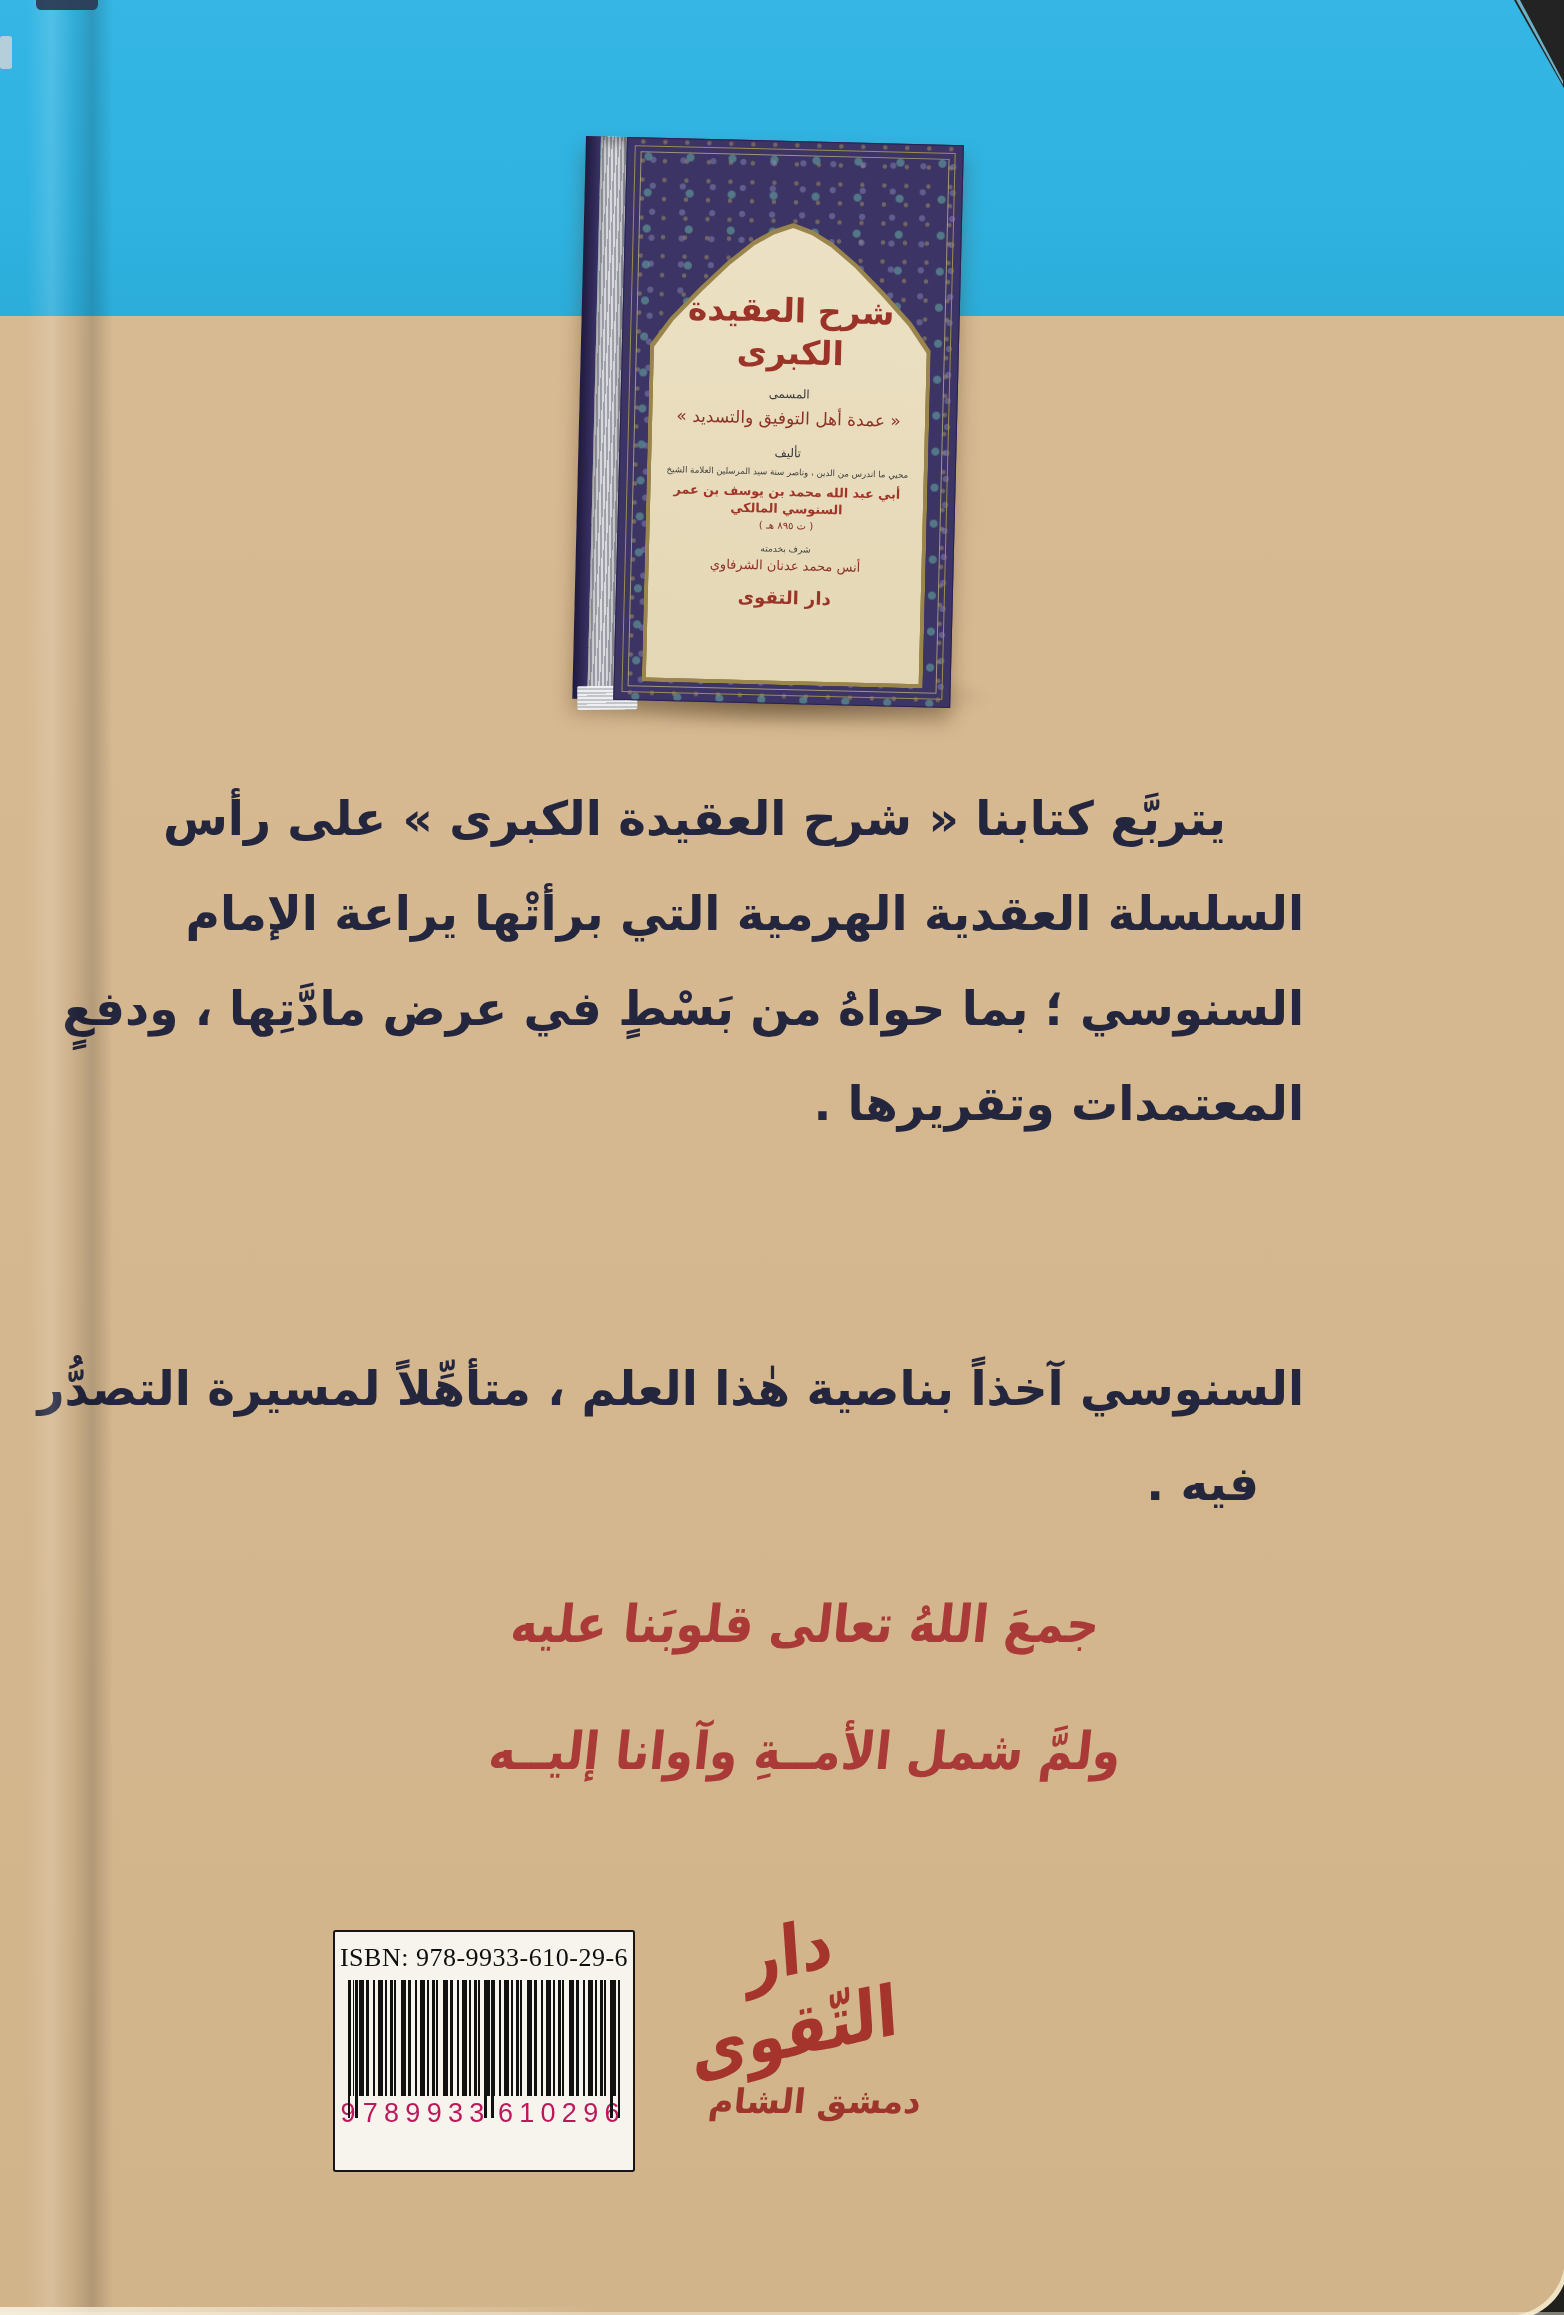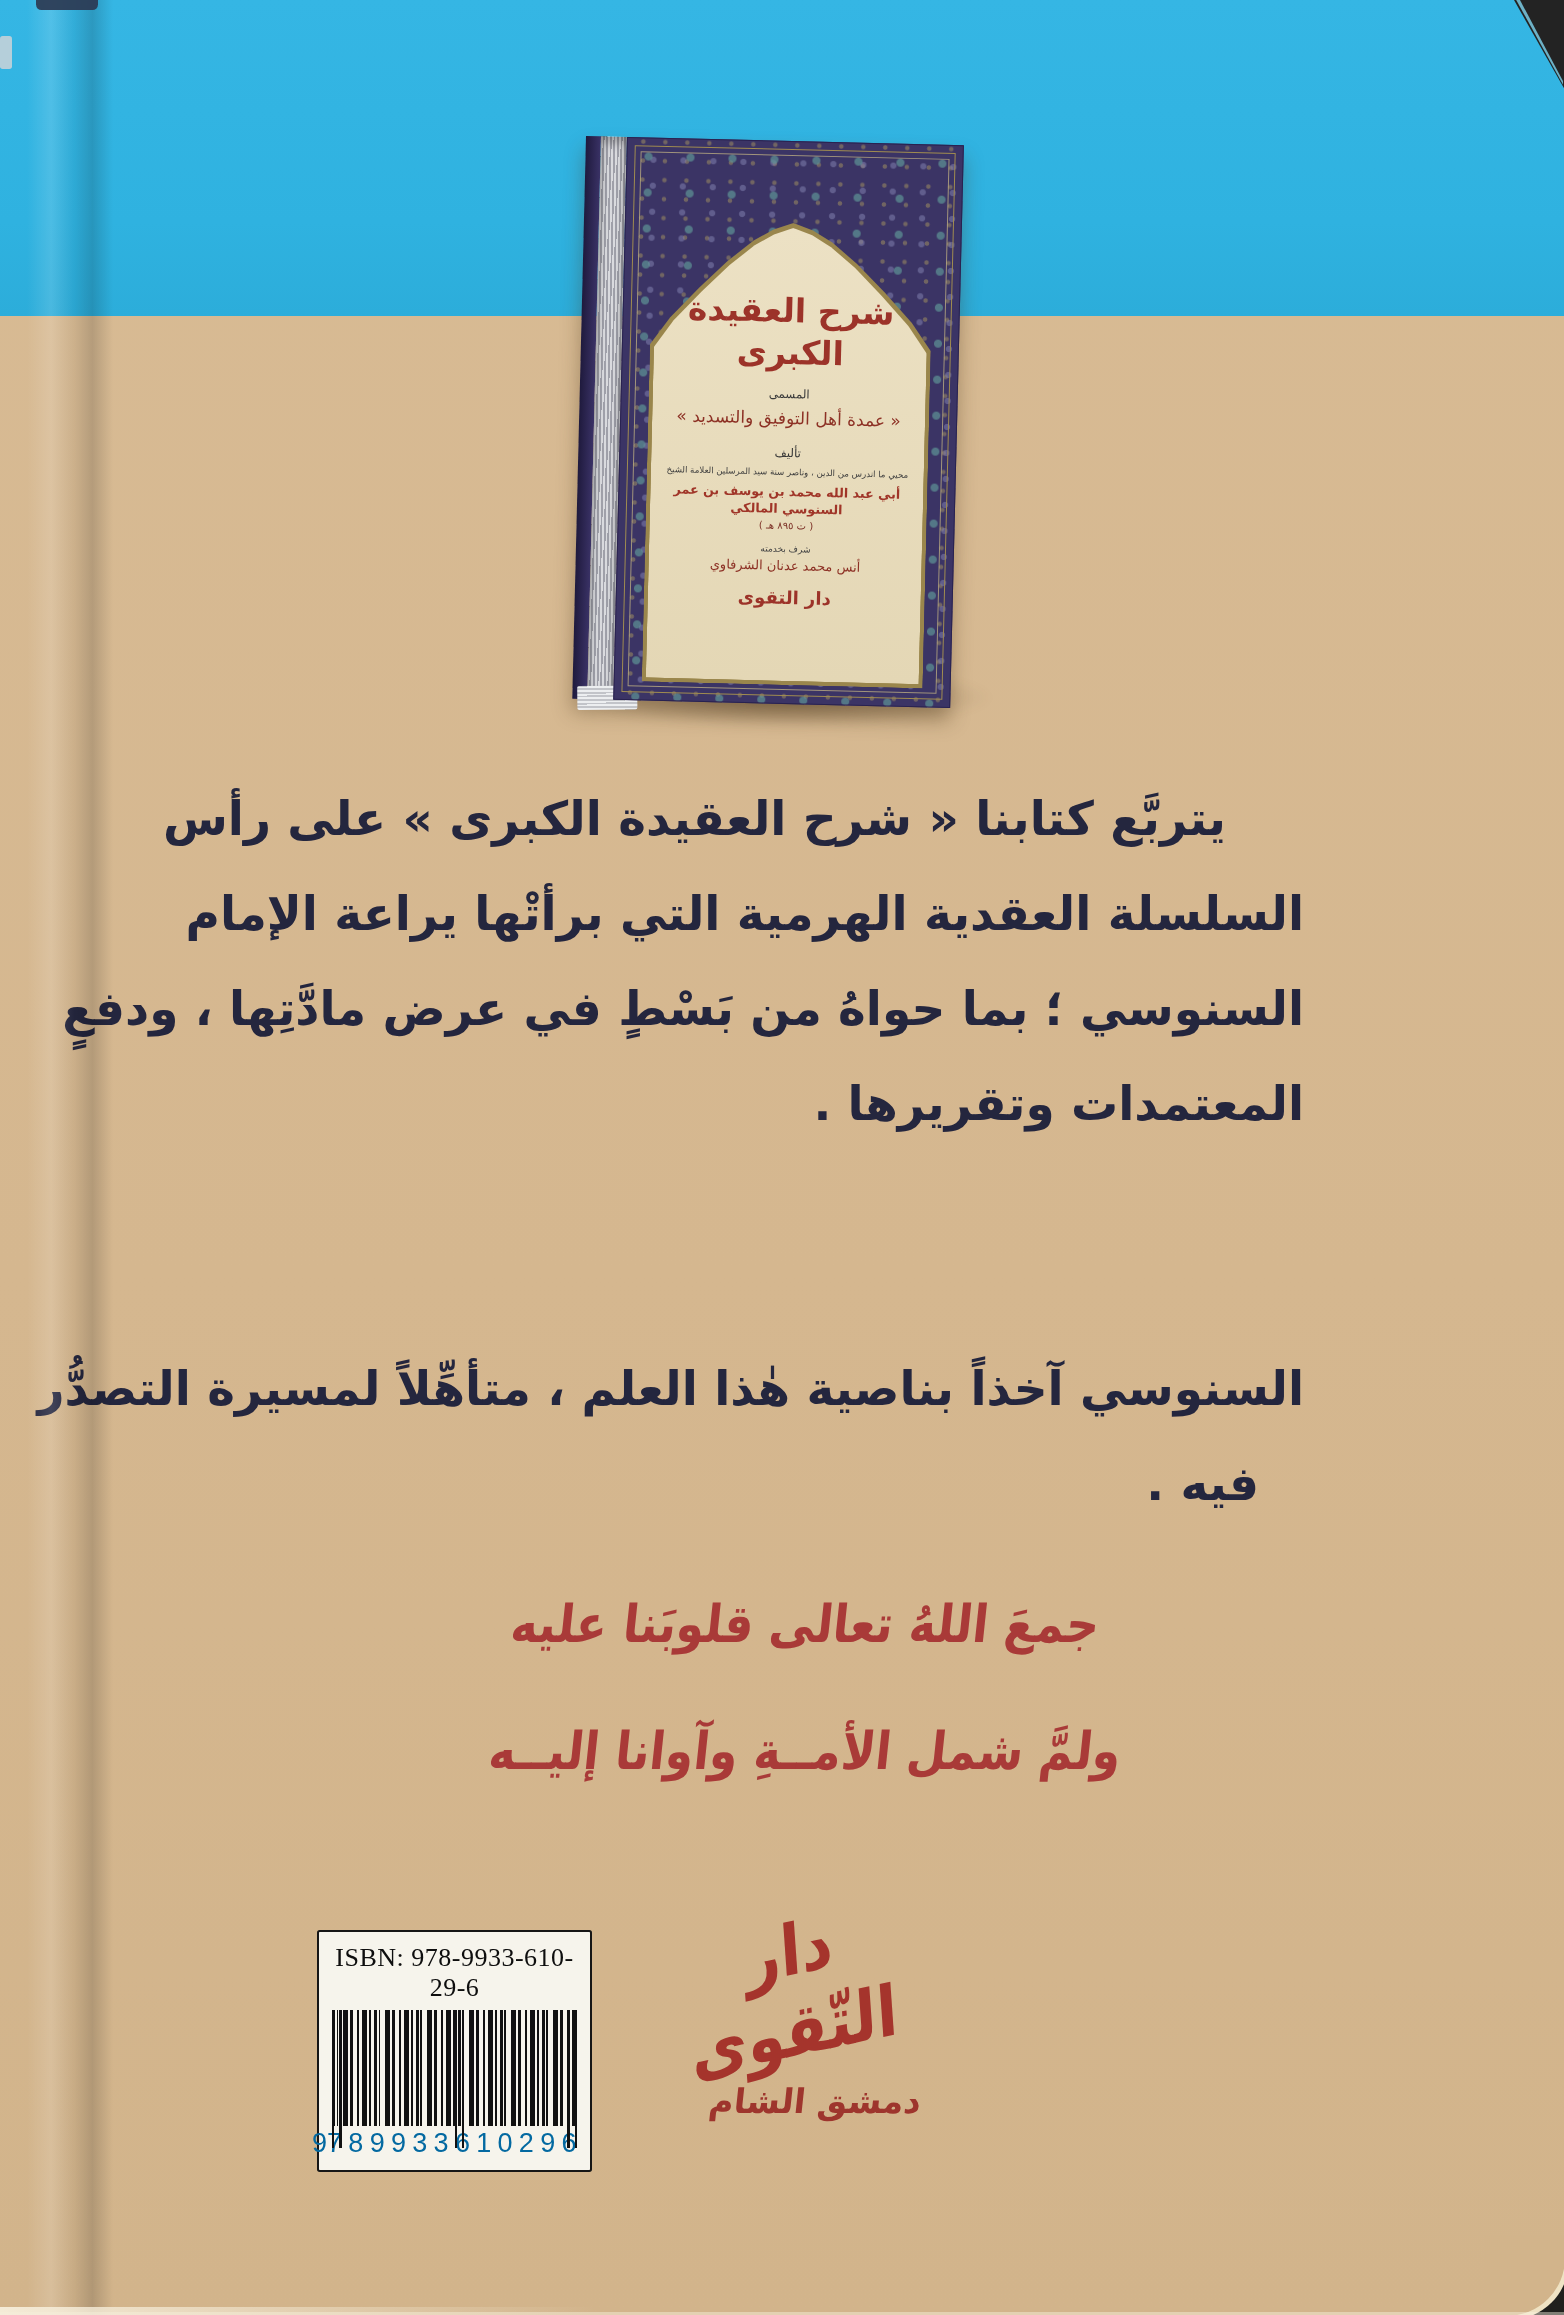--- a/index.html
+++ b/index.html
@@ -82,37 +82,37 @@
   .bline.short2{text-align-last:right;padding-right:45px;white-space:normal;}
 
   
   .dua{position:absolute;left:317px;width:977px;text-align:center;direction:rtl;
        color:#a93a38;font-weight:bold;}
   .dua-line{display:inline-block;transform:skewX(-6deg) scaleX(.88);font-size:52px;}
   .dua1{top:1594px;}
   .dua2{top:1721px;}
 
   
-  .isbn-box{position:absolute;left:317px;top:1930px;width:275px;height:242px;
+  .isbn-box{position:absolute;left:333px;top:1930px;width:302px;height:242px;
        background:#f6f4ec;border:2.7px solid #161616;border-radius:2.7px;box-sizing:border-box;}
   .isbn-text{margin-top:11px;text-align:center;font-family:"Liberation Serif",serif;
        font-size:26px;color:#0e0e0e;letter-spacing:0.5px;}
   .bars{position:relative;margin:7.2px 12.7px 0;height:116px;
        background:repeating-linear-gradient(90deg,
          #111 0 2.7px,#f6f4ec 2.7px 4.5px,#111 4.5px 6.3px,#f6f4ec 6.3px 11px,
          #111 11px 16.3px,#f6f4ec 16.3px 18px,#111 18px 21px,#f6f4ec 21px 25px,
          #111 25px 27px,#f6f4ec 27px 30px,#111 30px 35px,#f6f4ec 35px 37px,
          #111 37px 39px,#f6f4ec 39px 42px);}
   .guard{position:absolute;top:0;width:2.7px;height:138px;background:#111;}
   .g1a{left:0;} .g1b{left:7.2px;}
   .g2a{left:50%;} .g2b{left:calc(50% + 7.2px);}
   .g3a{right:7.2px;} .g3b{right:0;}
-  .bar-digits{direction:ltr;display:flex;justify-content:flex-end;align-items:center;
+  .bar-digits{direction:ltr;display:flex;justify-content:space-between;align-items:center;
        margin:0 7.2px 0 5.4px;padding-top:1.8px;font-family:"Liberation Sans",sans-serif;
-       font-size:27px;color:#0369a1;}
+       font-size:27px;color:#be185d;}
   .bar-digits .grp{letter-spacing:6.3px;}
 
   
   .pub-logo{position:absolute;left:624px;top:1886px;width:335px;height:244px;color:#a5342c;}
   .pub-name{position:absolute;left:9px;top:25px;width:317px;text-align:center;direction:rtl;
        font-size:69px;font-weight:bold;
        transform:rotate(-12deg) skewX(-8deg) scaleX(.9);transform-origin:center;}
   .pub-city{position:absolute;right:38px;bottom:9px;direction:rtl;
        font-size:34px;font-weight:bold;color:#9e352d;transform:skewX(-6deg);}
 </style>

